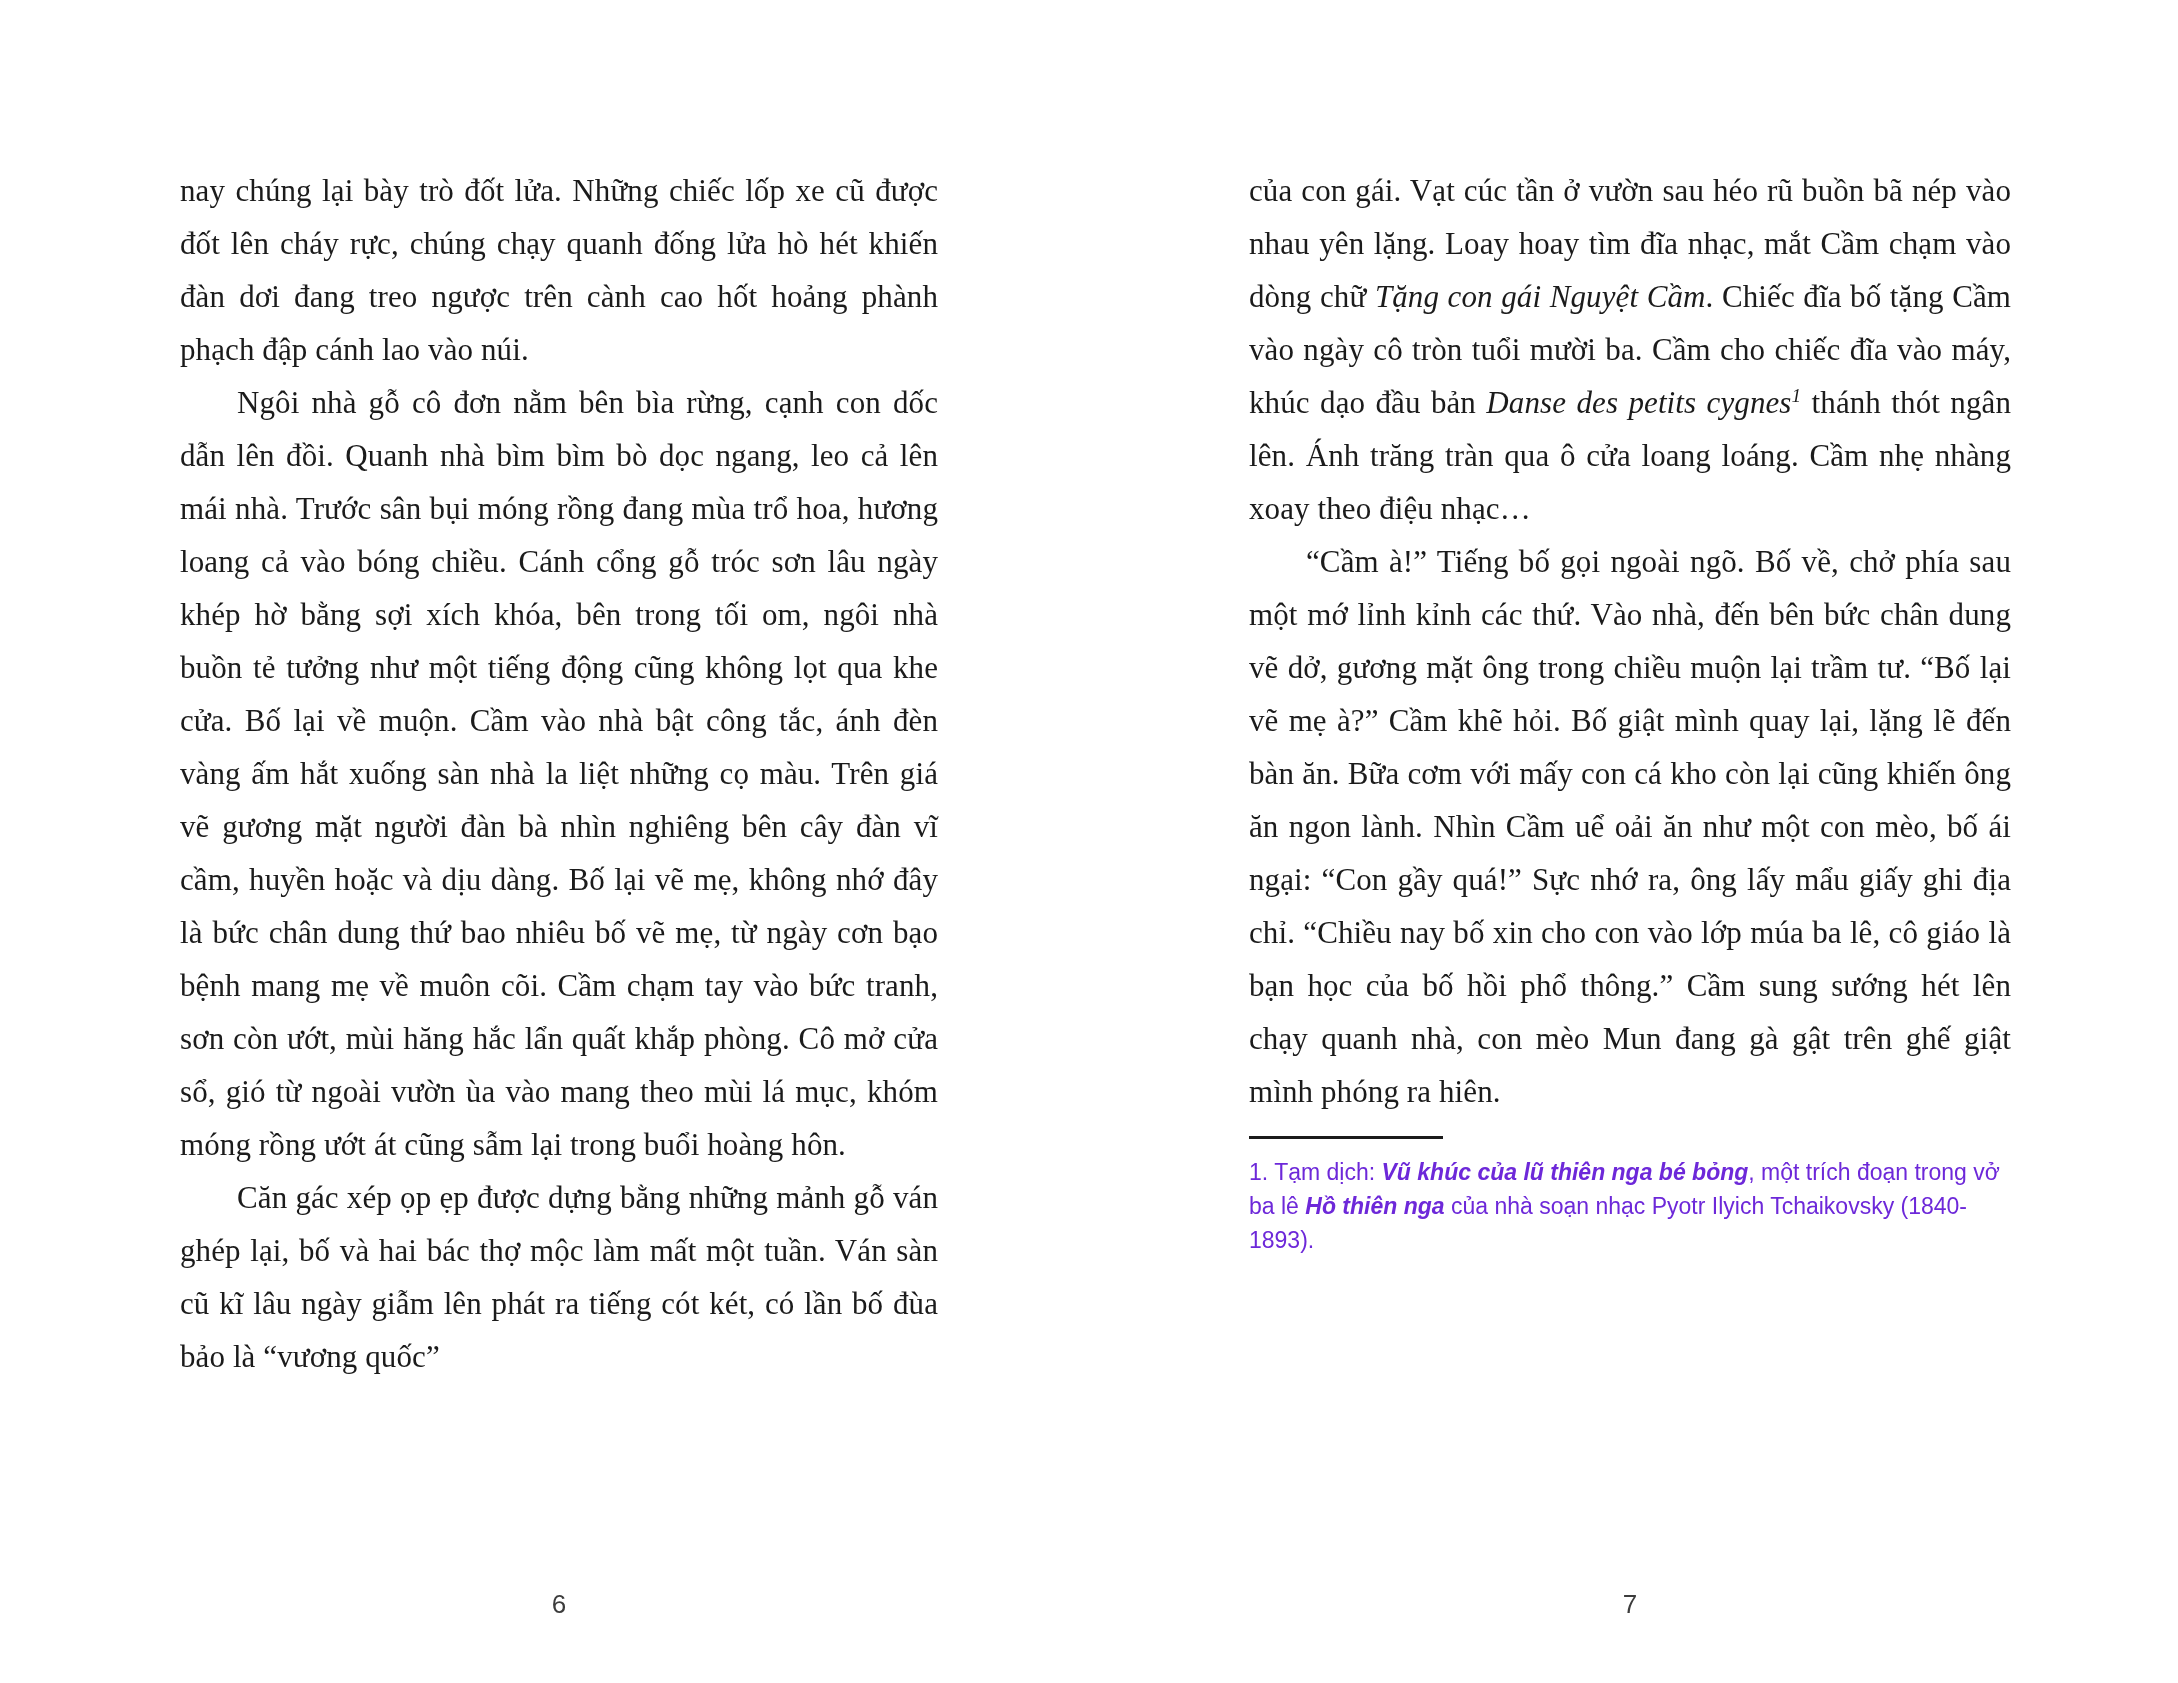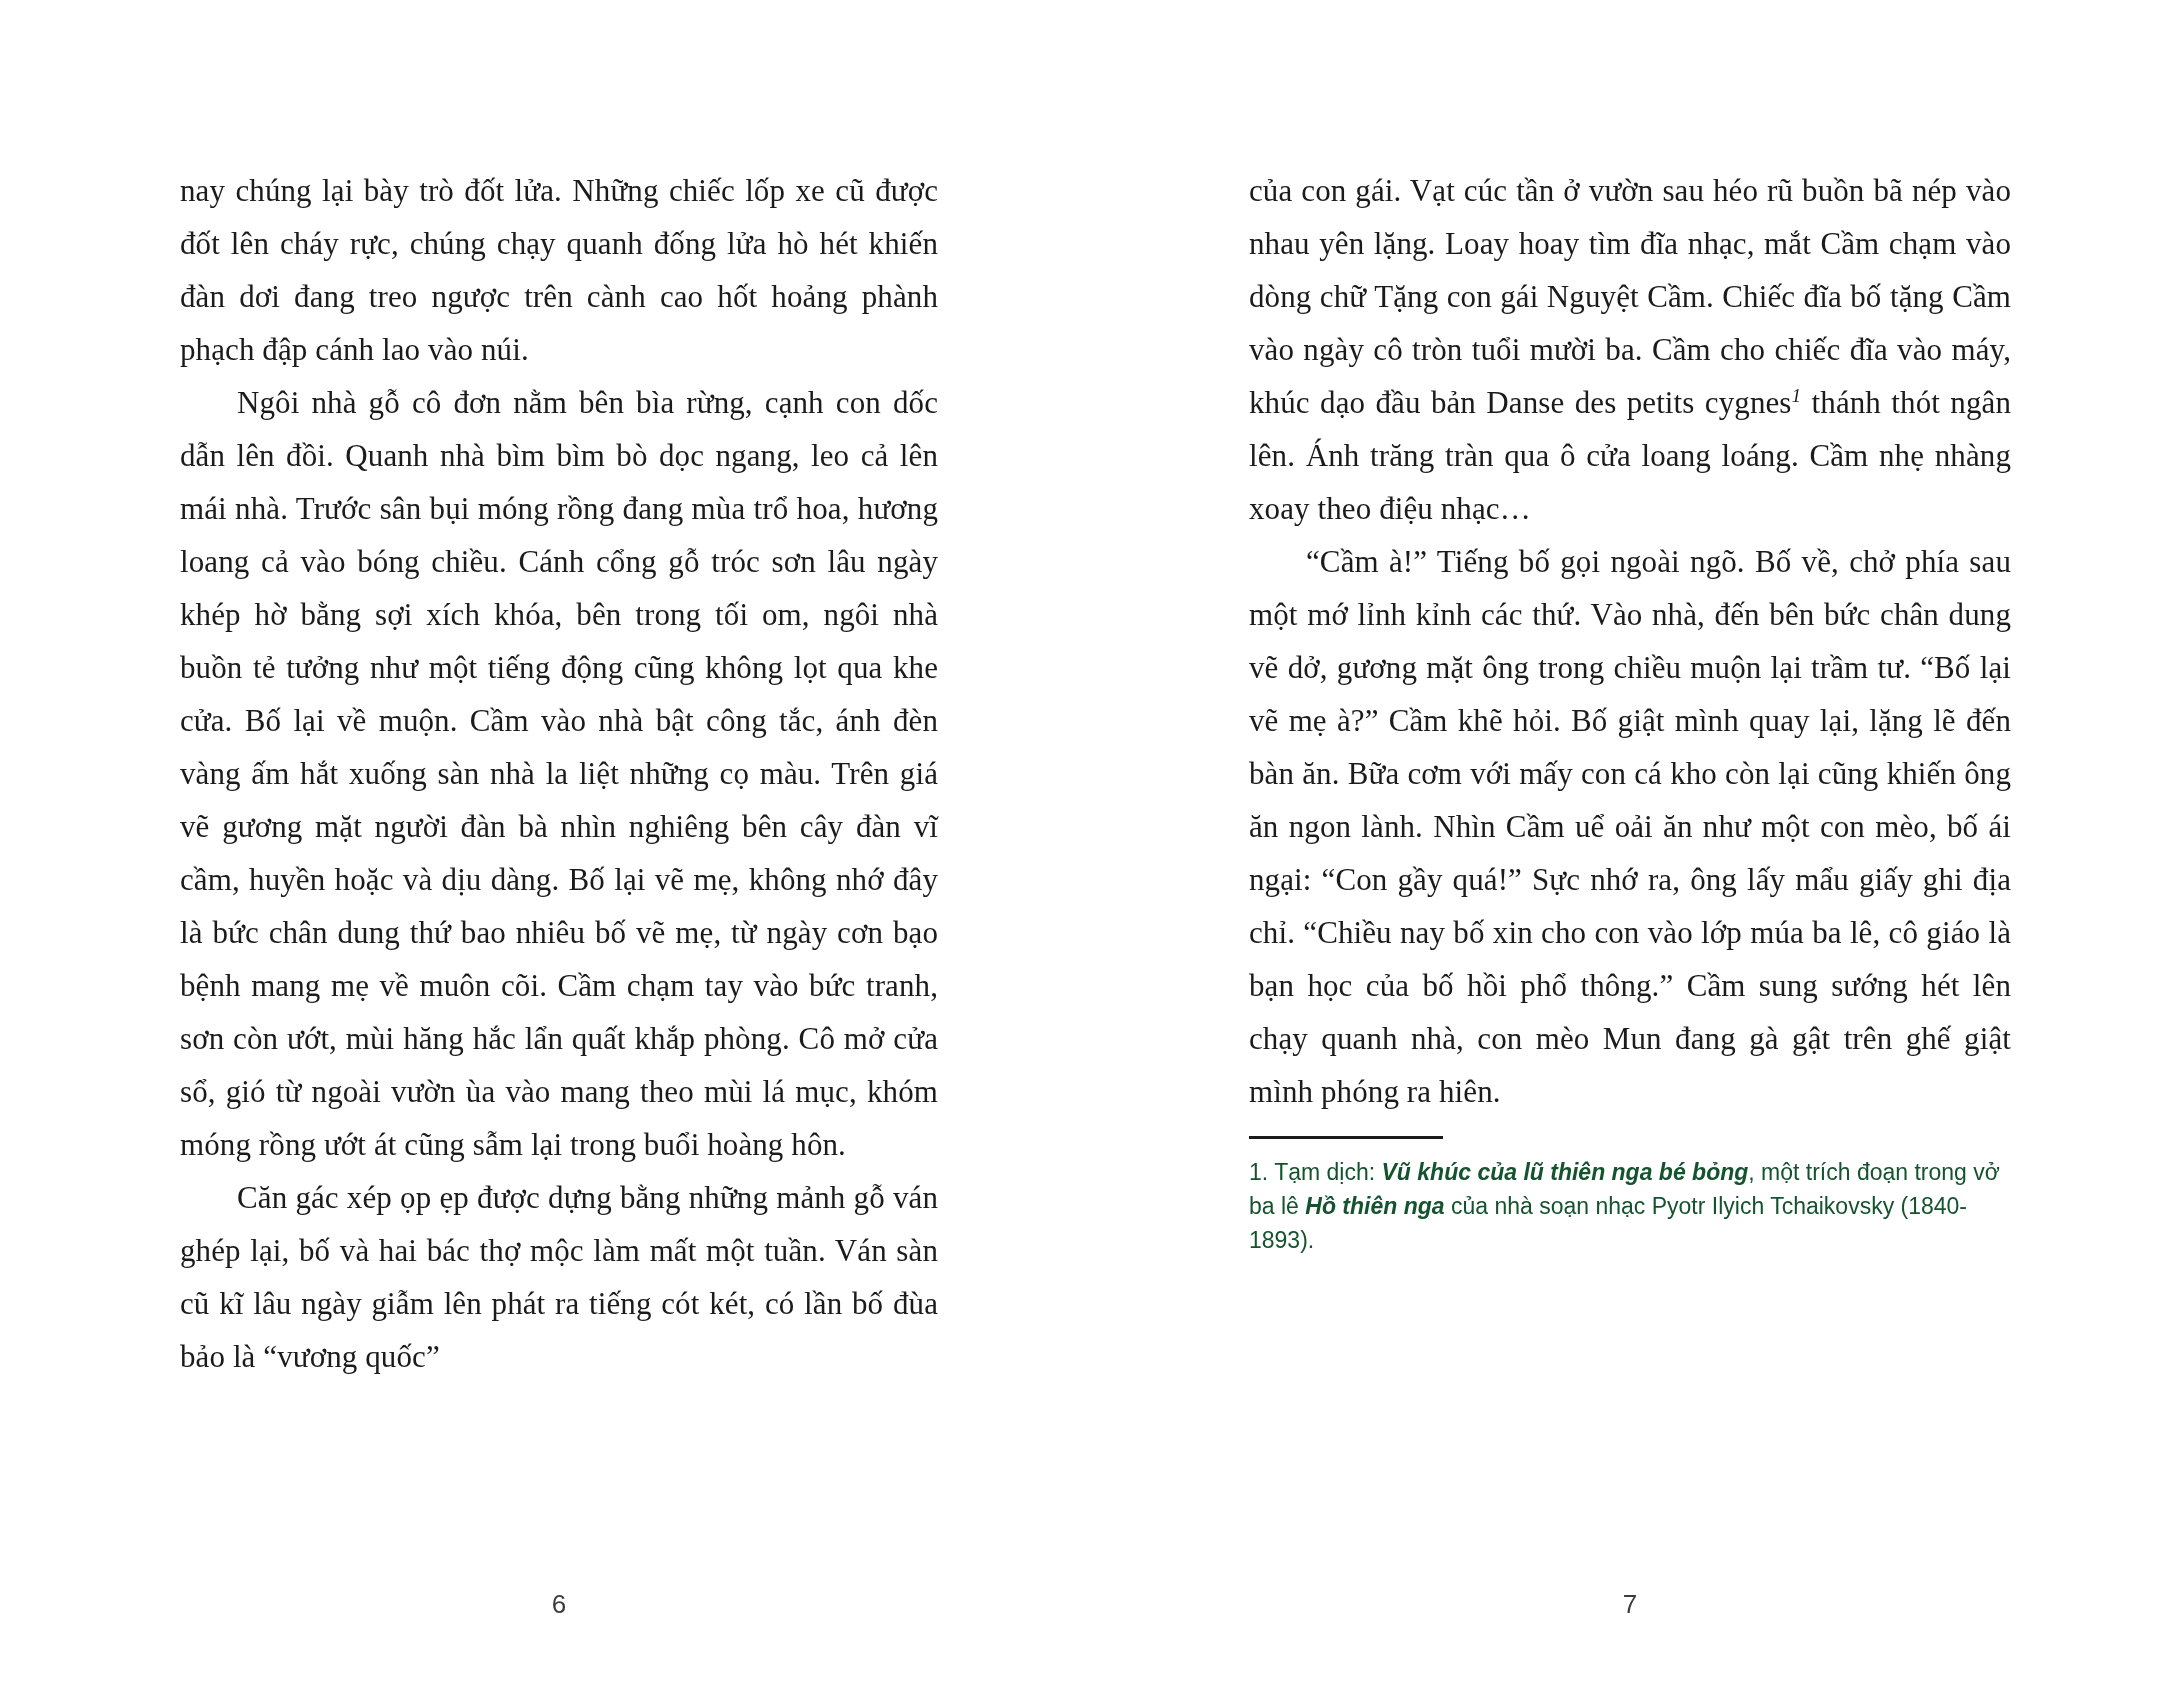--- a/index.html
+++ b/index.html
@@ -25,41 +25,41 @@
   .page-right { left: 1249px; width: 762px; }
   .text-block { padding-top: 156px; }
   .para {
     margin: 0;
     font-size: 31px;
     line-height: 53px;
     text-align: justify;
     letter-spacing: 0.1px;
   }
   .para.indent { text-indent: 57px; }
-  .seg-italic { }
+  .seg-italic { font-style: italic; }
   .seg-bolditalic { font-style: italic; font-weight: 700; }
   .seg-sup {
     font-style: italic;
     vertical-align: super;
     font-size: 0.62em;
     line-height: 0;
   }
   .footnote { margin-top: 18px; }
   .footnote-rule {
     width: 194px;
     height: 3px;
     background: #1b1b1b;
     margin: 0 0 16px 0;
   }
   .footnote-text {
     margin: 0;
     font-family: "Liberation Sans", sans-serif;
     font-size: 23px;
     line-height: 34px;
-    color: #14532d;
+    color: #6d28d9;
     text-align: left;
   }
   .footnote-text .seg-bolditalic { font-weight: 700; font-style: italic; }
   .page-number {
     position: absolute;
     bottom: 71px;
     left: 0;
     width: 100%;
     text-align: center;
     font-family: "Liberation Sans", sans-serif;

